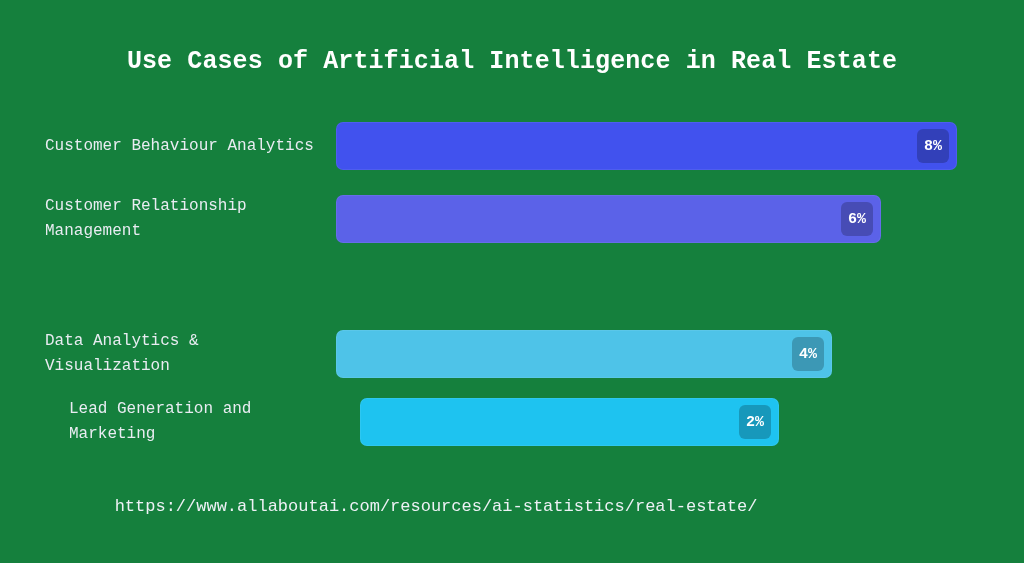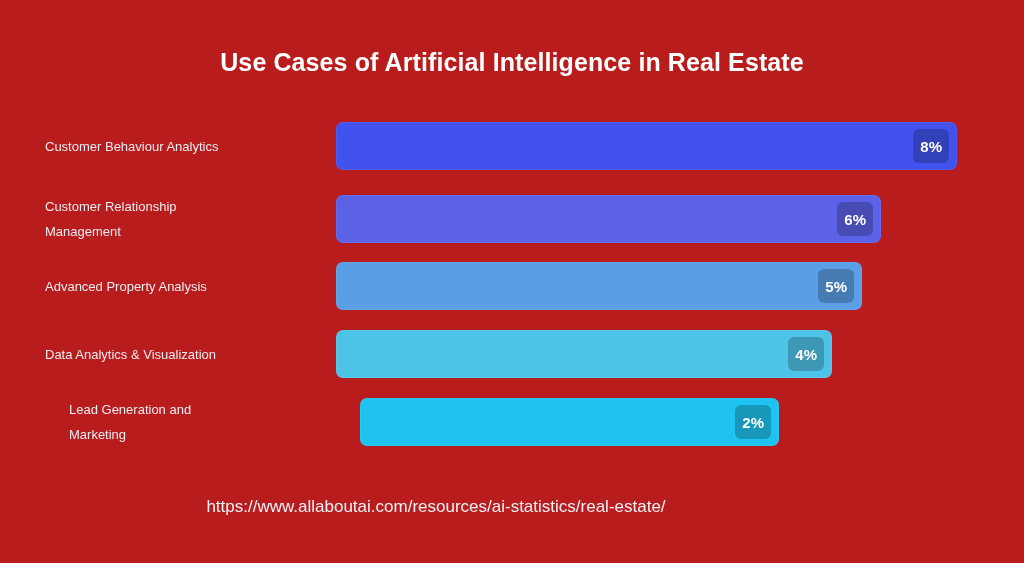--- a/index.html
+++ b/index.html
@@ -55,21 +55,21 @@
     height: 48px;
   }
 
   .bar-label {
     position: absolute;
     left: 45px;
     width: 280px;
     top: 50%;
     transform: translateY(-50%);
     color: #e9ecf2;
-    font-size: 13px;
+    font-size: 16px;
     line-height: 25px;
     text-align: left;
     white-space: pre-line;
   }
 
   .bar-track {
     position: absolute;
     left: 336px;
     top: 0;
     height: 48px;
@@ -112,21 +112,21 @@
     text-align: center;
     color: #eef1f6;
     font-size: 17px;
     line-height: 26px;
     white-space: nowrap;
   }
 </style>
 </head>
 <body style="background: rgb(4, 10, 20);">
 
-<div class="infographic" style="background: #b91c1c;">
+<div class="infographic" style="background: #15803d; font-family: Liberation Mono, monospace;">
 
   <div class="chart-title" style="color: rgb(255, 255, 255);">Use Cases of Artificial Intelligence in Real Estate</div>
 
   <div class="plot-area">
 
     <div class="bar-row" style="top: 12px;">
       <div class="bar-label" style="color: rgb(233, 236, 242);">Customer Behaviour Analytics</div>
       <div class="bar-track" style="width: 621px;">
         <div class="bar-fill" style="width: 621px; background: rgb(65, 82, 238);">
           <div class="bar-value" style="right: 8px;">8%</div>
@@ -137,28 +137,20 @@
     <div class="bar-row" style="top: 85px; padding-left: 40px;">
       <div class="bar-label" style="color: rgb(233, 236, 242);">Customer Relationship
 Management</div>
       <div class="bar-track" style="width: 545px;">
         <div class="bar-fill" style="width: 545px; background: rgb(91, 98, 232);">
           <div class="bar-value" style="right: 8px;">6%</div>
         </div>
       </div>
     </div>
 
-    <div class="bar-row" style="top: 152px;">
-      <div class="bar-label" style="color: rgb(233, 236, 242);">Advanced Property Analysis</div>
-      <div class="bar-track" style="width: 526px;">
-        <div class="bar-fill" style="width: 526px; background: rgb(90, 159, 230);">
-          <div class="bar-value" style="right: 8px;">5%</div>
-        </div>
-      </div>
-    </div>
 
     <div class="bar-row" style="top: 220px; padding-left: 35px;">
       <div class="bar-label" style="color: rgb(233, 236, 242);">Data Analytics &amp; Visualization</div>
       <div class="bar-track" style="width: 496px;">
         <div class="bar-fill" style="width: 496px; background: rgb(78, 195, 232);">
           <div class="bar-value" style="right: 8px;">4%</div>
         </div>
       </div>
     </div>
 

